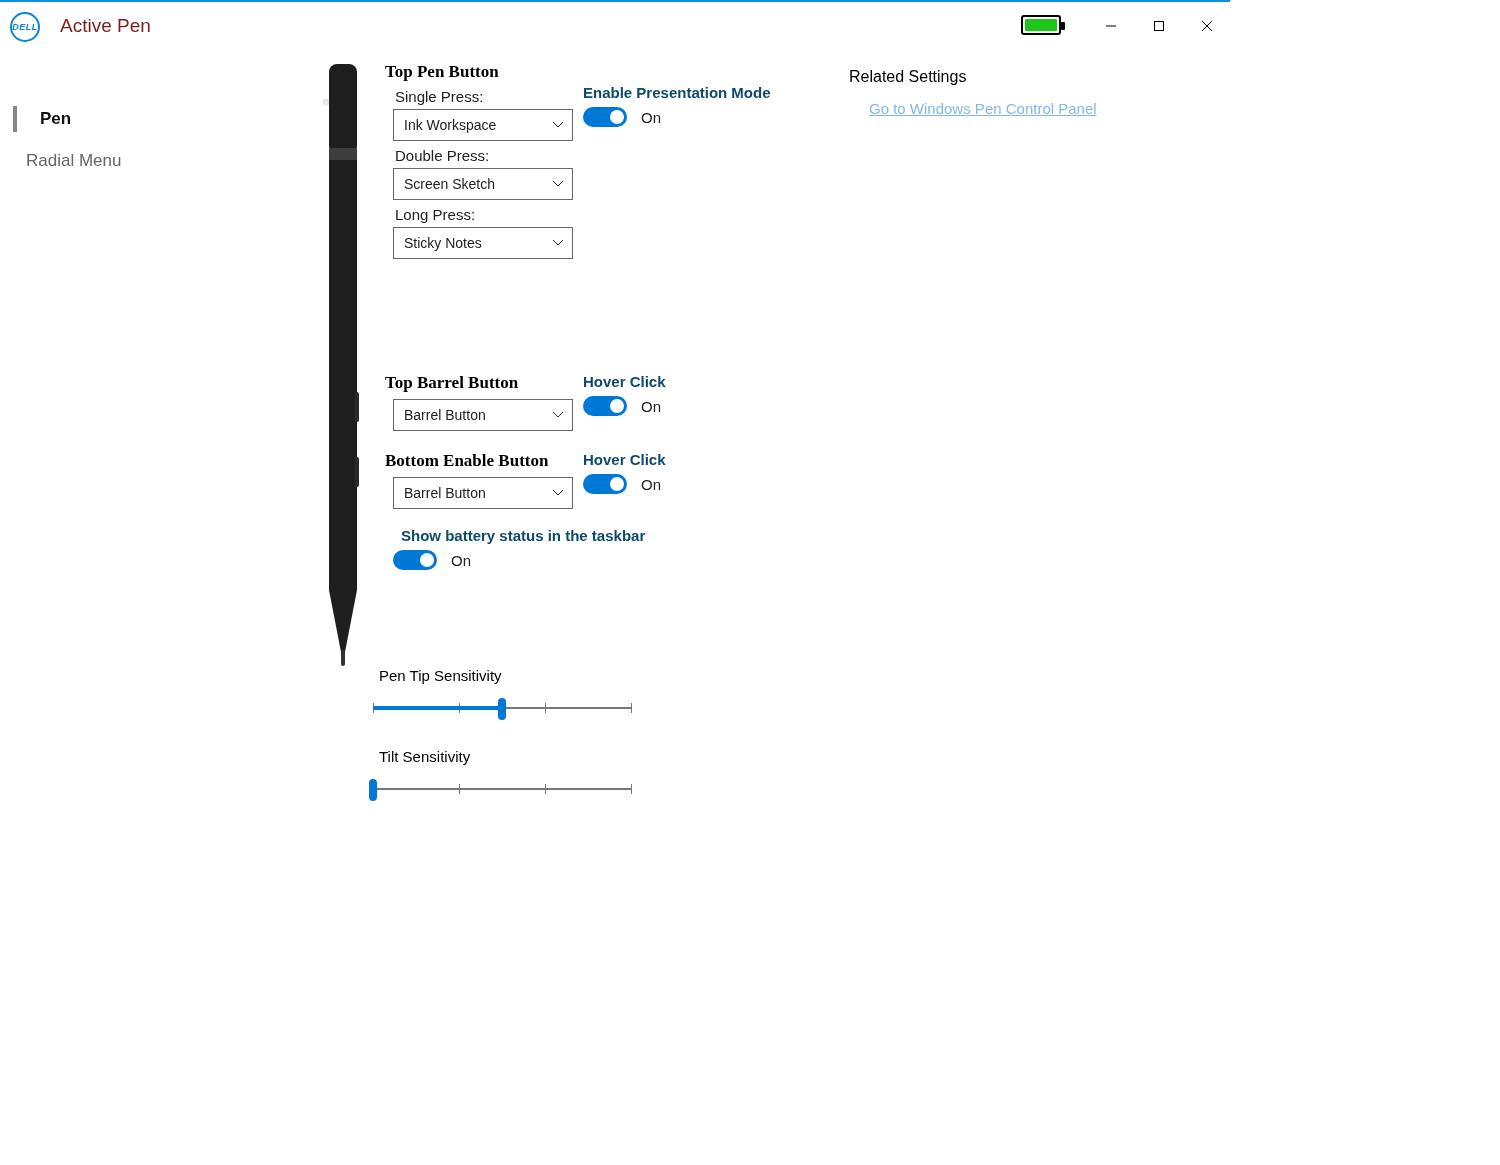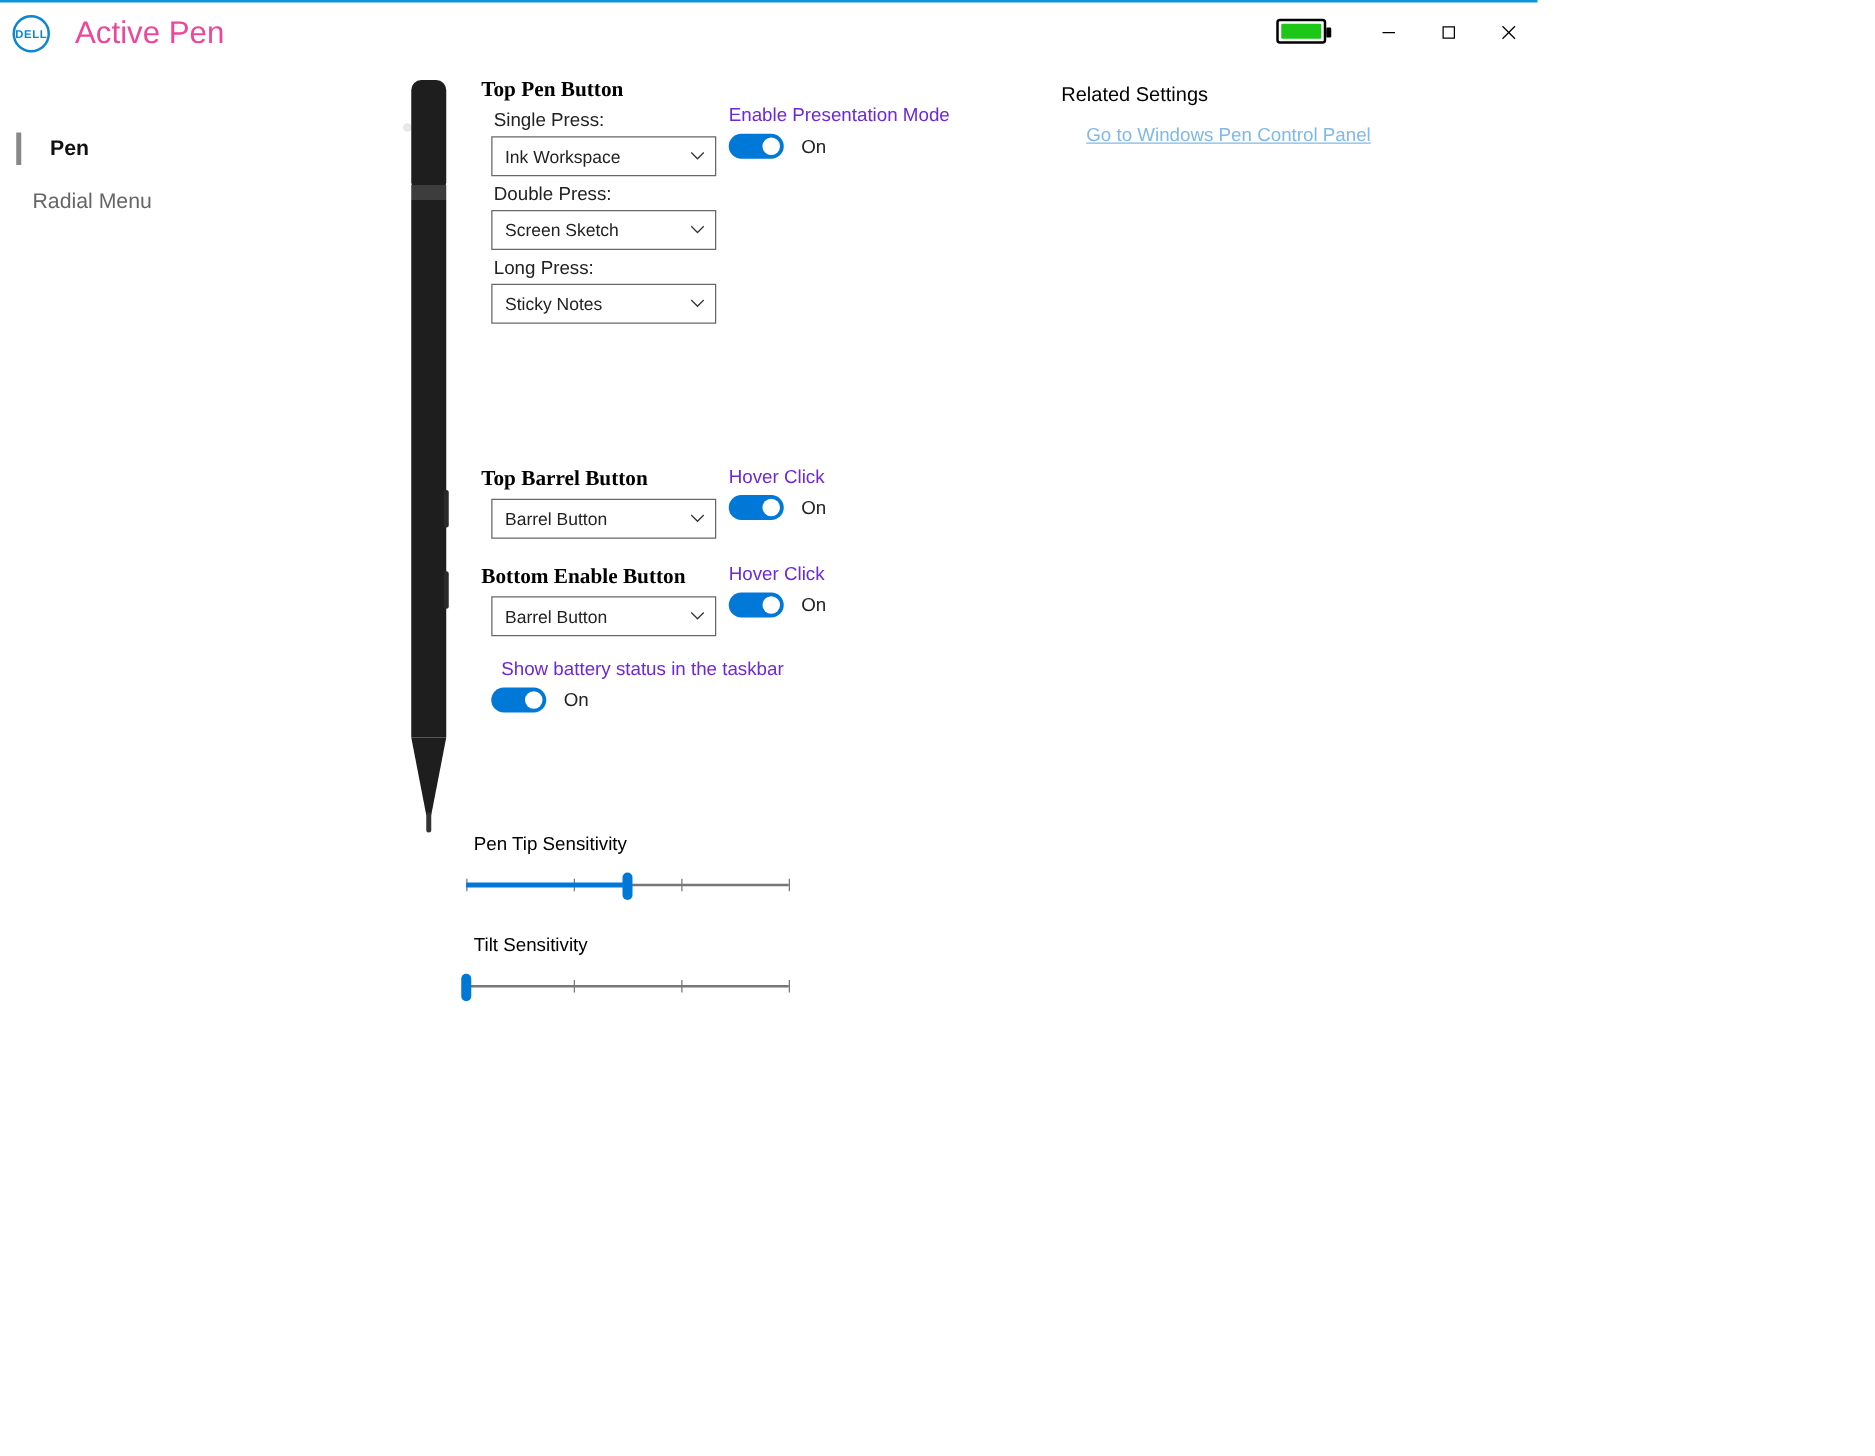--- a/index.html
+++ b/index.html
@@ -24,26 +24,27 @@
   }
   .logo {
     width: 30px; height: 30px;
     border: 2px solid #0b86d1;
     border-radius: 50%;
     display: flex; align-items: center; justify-content: center;
     color: #0b86d1;
     font-weight: 700;
     font-size: 9px;
     letter-spacing: 0.5px;
+    font-style: italic;
     margin-right: 20px;
     margin-top: 2px;
   }
   .app-title {
-    font-size: 25px;
-    color: #ec4899;
+    font-size: 19px;
+    color: #7f1d1d;
   }
   .titlebar-right {
     margin-left: auto;
     display: flex;
     align-items: center;
     gap: 2px;
   }
   .battery {
     position: relative;
     width: 40px; height: 20px;
@@ -185,22 +186,23 @@
     width: 14px; height: 14px;
     border-radius: 50%;
     background: #fff;
   }
   .toggle-label {
     font-size: 15px;
     color: #222;
   }
   .plain-label {
     font-size: 15px;
-    color: #6d28d9;
+    color: #0c4a6e;
     margin-bottom: 6px;
+    font-weight: bold;
   }
 
   .section-gap { height: 110px; }
 
   .slider-area {
     margin-top: 97px;
     margin-left: -12px;
   }
   .slider-label {
     font-size: 15px;

